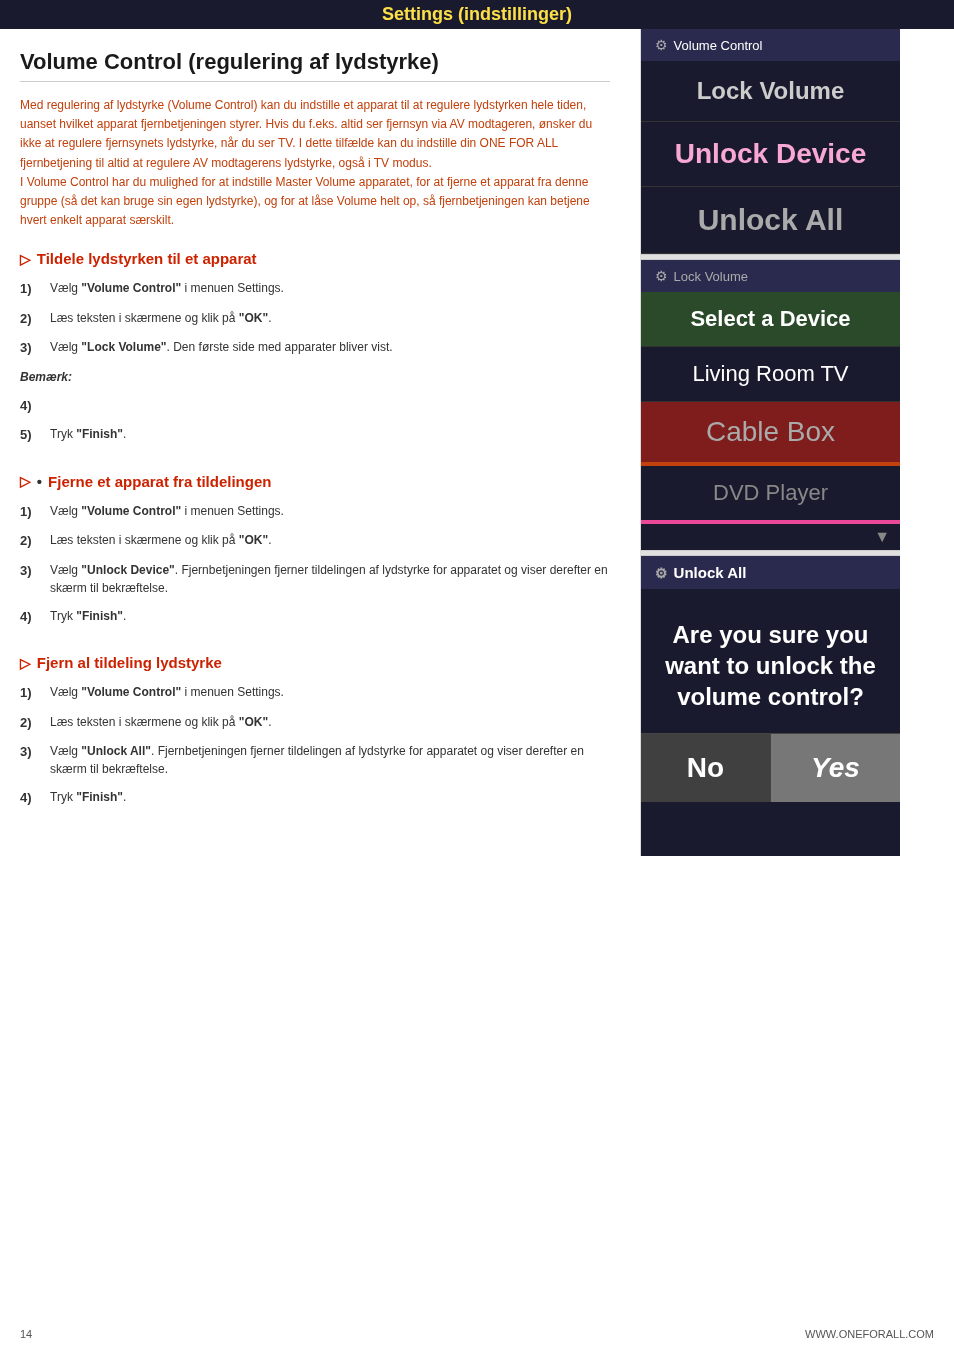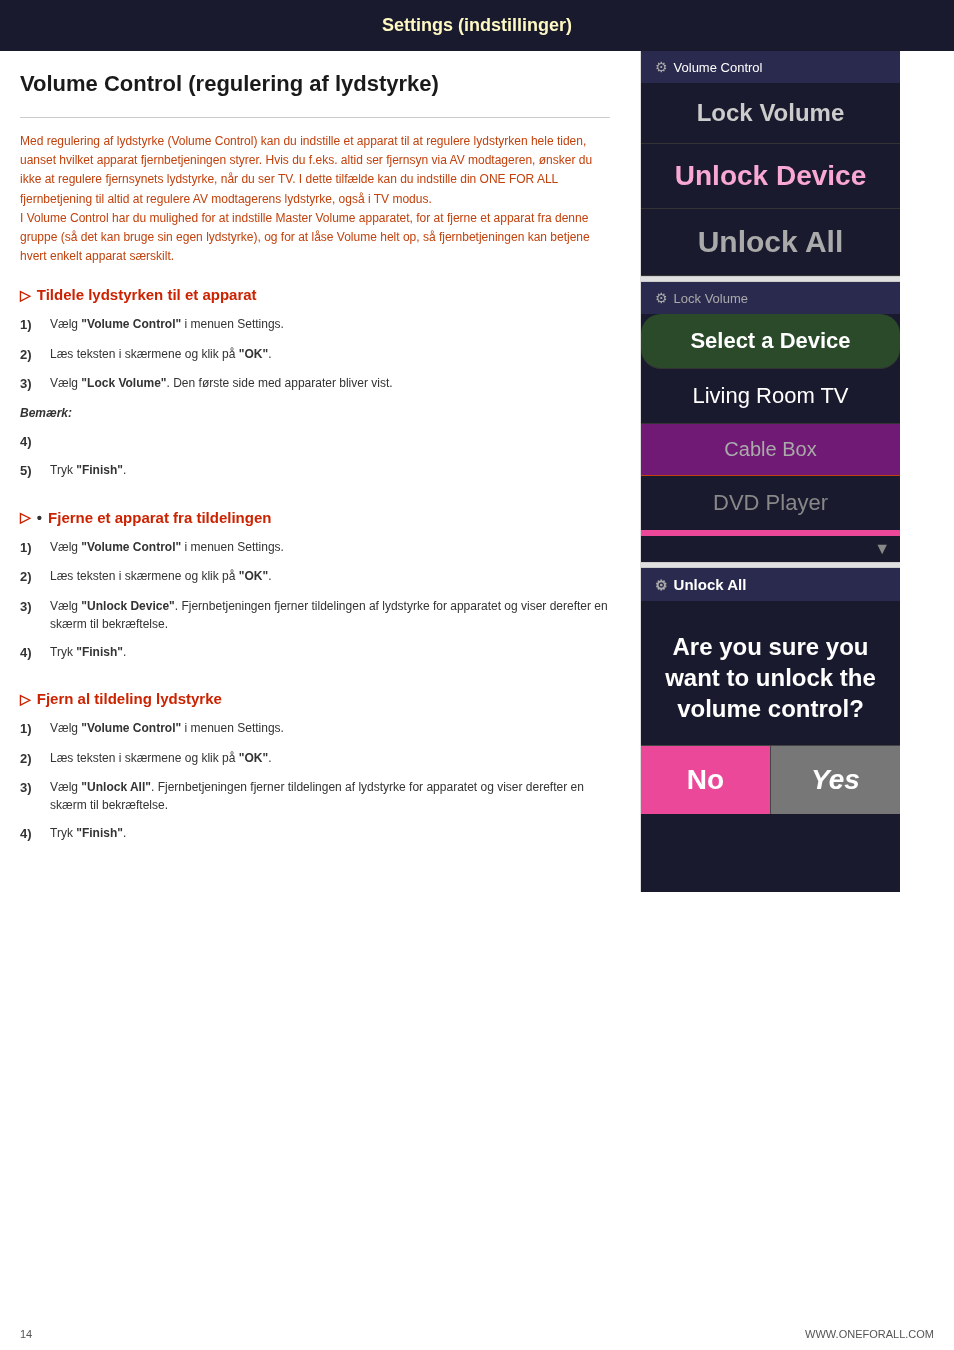--- a/index.html
+++ b/index.html
@@ -9,23 +9,23 @@
       background: #fff;
       font-family: Arial, sans-serif;
       font-size: 13px;
       color: #333;
       position: relative;
     }
 
     
     .page-header {
       background: #1a1a2e;
-      color: #fef9c3;
-      text-align: center;
-      padding: 15px 20px;
+      color: #fde047;
+      text-align: center;
+      padding: 4px 20px;
       font-size: 18px;
       font-weight: bold;
     }
 
     
     .main-content {
       display: flex;
       flex-direction: row;
       padding: 0;
     }
@@ -36,21 +36,21 @@
       padding: 20px 30px 20px 20px;
       max-width: 640px;
     }
 
     .section-title {
       font-size: 22px;
       font-weight: bold;
       color: #1a1a1a;
       margin-bottom: 14px;
       border-bottom: 1px solid #ccc;
-      padding-bottom: 20px;
+      padding-bottom: 6px;
     }
 
     .intro-text {
       font-size: 12px;
       line-height: 1.6;
       color: #c2410c;
       margin-bottom: 20px;
     }
 
     .subsection {
@@ -204,21 +204,20 @@
 
     .screen-2 .select-device {
       display: block;
       text-align: center;
       padding: 14px 10px;
       font-size: 22px;
       font-weight: bold;
       color: #fff;
       background: #2a4a2a;
       border-bottom: 1px solid #333;
-      border-radius: 20px;
     }
 
     .screen-2 .device-item {
       display: block;
       text-align: center;
       padding: 14px 10px;
       font-size: 22px;
       color: #bbb;
       border-bottom: 1px solid #333;
     }
@@ -265,21 +264,21 @@
       border-top: 1px solid #444;
     }
 
     .confirm-btn-no {
       flex: 1;
       text-align: center;
       padding: 18px 10px;
       font-size: 28px;
       font-weight: bold;
       color: #fff;
-      background: #ec4899;
+      background: #404040;
       cursor: pointer;
       border-right: 1px solid #444;
     }
 
     .confirm-btn-yes {
       flex: 1;
       text-align: center;
       padding: 18px 10px;
       font-size: 28px;
       font-weight: bold;
@@ -417,22 +416,22 @@
 
     <div class="panel-divider"></div>
 
     <div class="screen-2">
       <div class="screen-2-header">
         <span class="gear-icon">⚙</span>
         <span>Lock Volume</span>
       </div>
       <div class="screen-2 select-device" style="display:block;text-align:center;padding:14px 10px;font-size:22px;font-weight:bold;color:#fff;background:#2a4a2a;border-bottom:1px solid #333;">Select a Device</div>
       <div class="device-item active" style="display:block;text-align:center;padding:14px 10px;font-size:22px;color:#fff;border-bottom:1px solid #333;background:#1a1a2e;">Living Room TV</div>
-      <div class="device-item" style="display:block;text-align:center;padding:14px 10px;font-size:20px;color:#aaa;border-bottom:1px solid #c2410c;background:#701a75;">Cable Box</div>
-      <div class="device-item" style="display:block;text-align:center;padding:14px 10px;font-size:22px;color:#888;border-bottom:6px solid #ec4899;background:#1a1a2e;">DVD Player</div>
+      <div class="device-item" style="display:block;text-align:center;padding:14px 10px;font-size:28px;color:#aaa;border-bottom:4px solid #c2410c;background:#7f1d1d;">Cable Box</div>
+      <div class="device-item" style="display:block;text-align:center;padding:14px 10px;font-size:22px;color:#888;border-bottom:4px solid #ec4899;background:#1a1a2e;">DVD Player</div>
       <div class="scroll-indicator" style="background:#1a1a2e;color:#888;text-align:right;padding:4px 10px;">▼</div>
     </div>
 
     <div class="panel-divider"></div>
 
     <div class="screen-3">
       <div class="screen-3-header">
         <span class="gear-icon">⚙</span>
         <span>Unlock All</span>
       </div>

